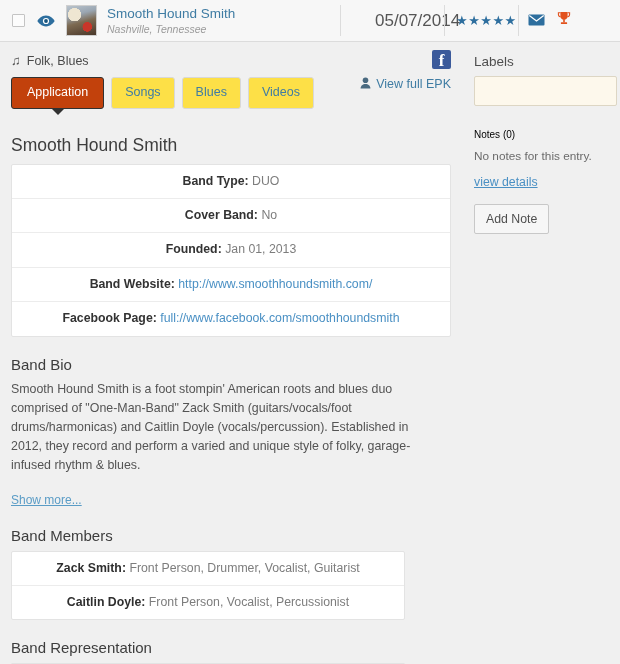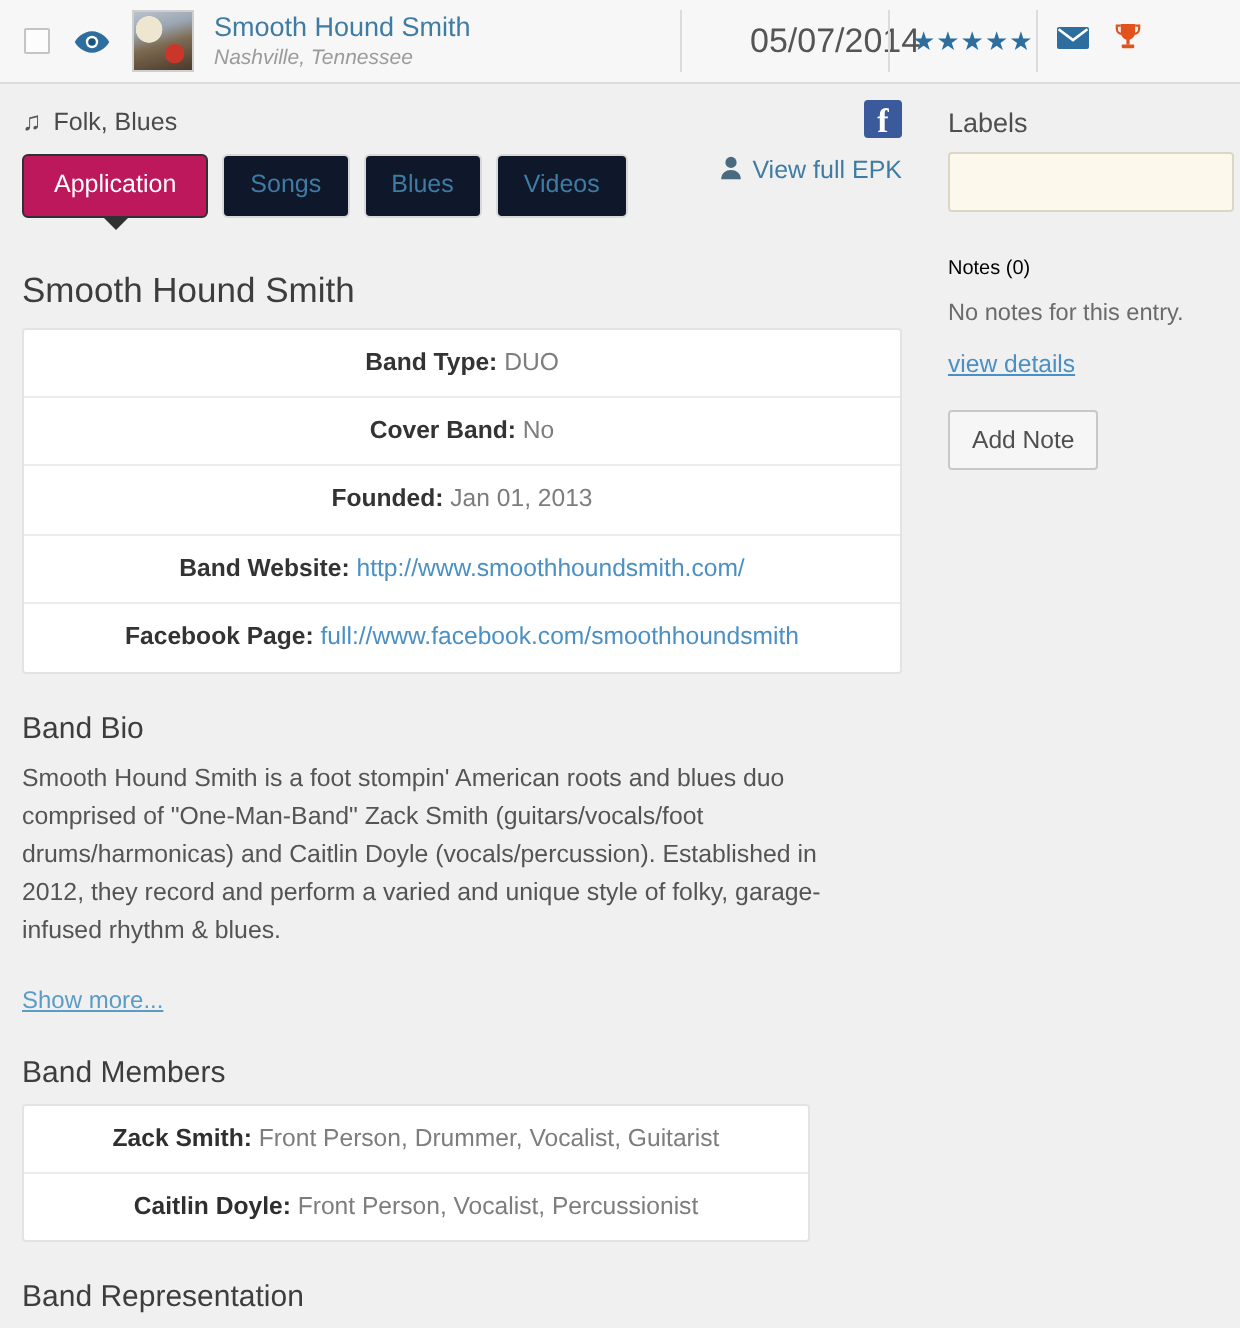--- a/index.html
+++ b/index.html
@@ -138,26 +138,26 @@
     display: flex;
     gap: 7px;
     padding: 9px 0 0 11px;
     align-items: flex-start;
   }
   .tab {
     padding: 8px 13px 8px;
     font-size: 12.5px;
     border-radius: 3px;
     border: 1px solid #d8d8d8;
-    background: #0f172a;
+    background: #fde047;
     color: #3f7ca3;
     line-height: 1.1;
   }
   .tab.active {
-    background: #be185d;
+    background: #c2410c;
     border-color: #313131;
     color: #ffffff;
     position: relative;
     padding-left: 15px;
     padding-right: 15px;
   }
   .tab.active::after {
     content: "";
     position: absolute;
     left: 50%;

